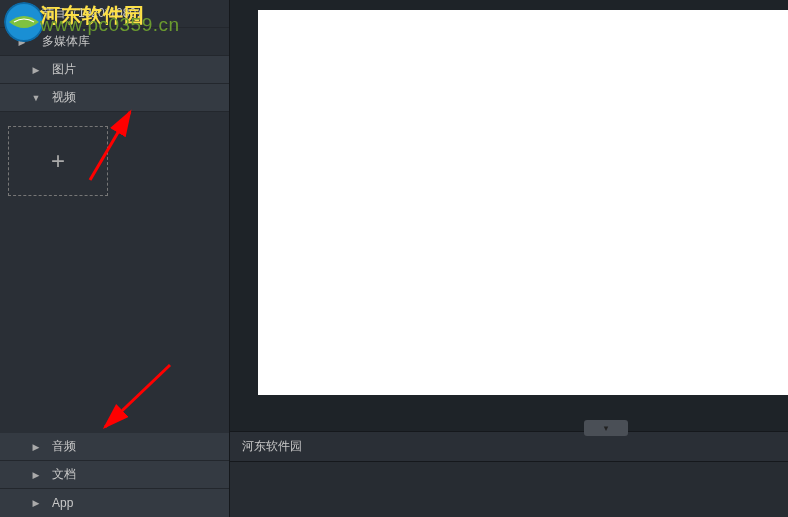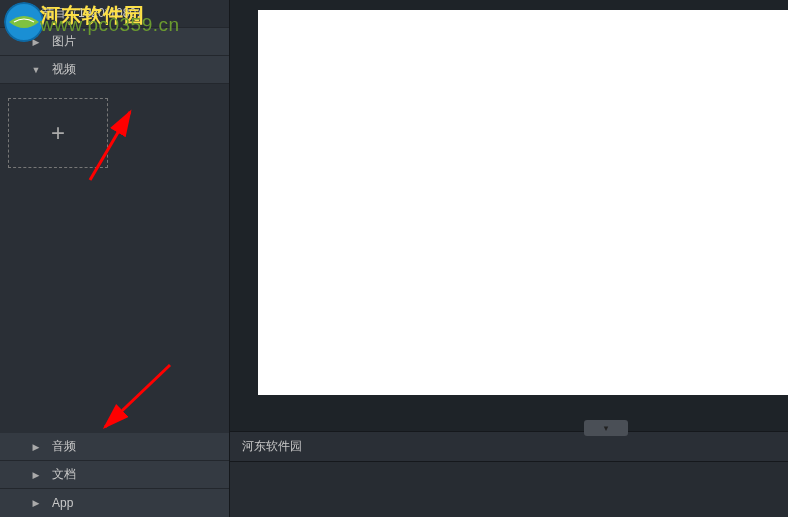--- a/index.html
+++ b/index.html
@@ -40,20 +40,24 @@
     <span class="wm-text2">www.pc0359.cn</span>
   </div>
 
   <div class="sidebar">
 
     <div class="tree-item">
       <span class="arrow">▶</span>
       <span>节目（1920*1080）</span>
     </div>
 
+    <div class="tree-item">
+      <span class="arrow">▶</span>
+      <span>多媒体库</span>
+    </div>
 
     <div class="tree-item sub">
       <span class="arrow">▶</span>
       <span>图片</span>
     </div>
 
     <div class="tree-item sub">
       <span class="arrow">▼</span>
       <span>视频</span>
     </div>

